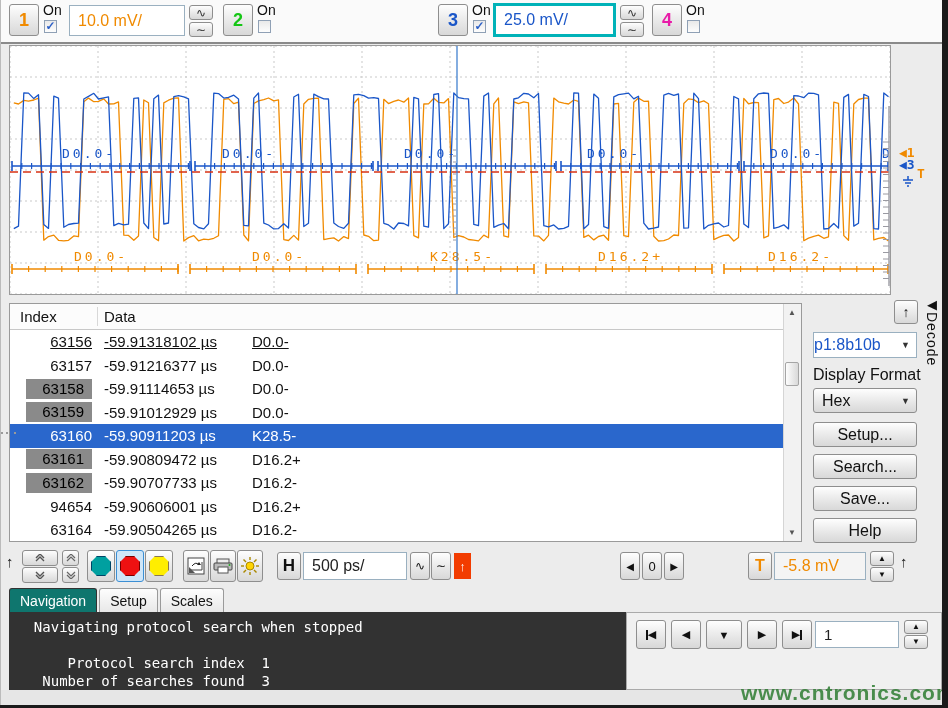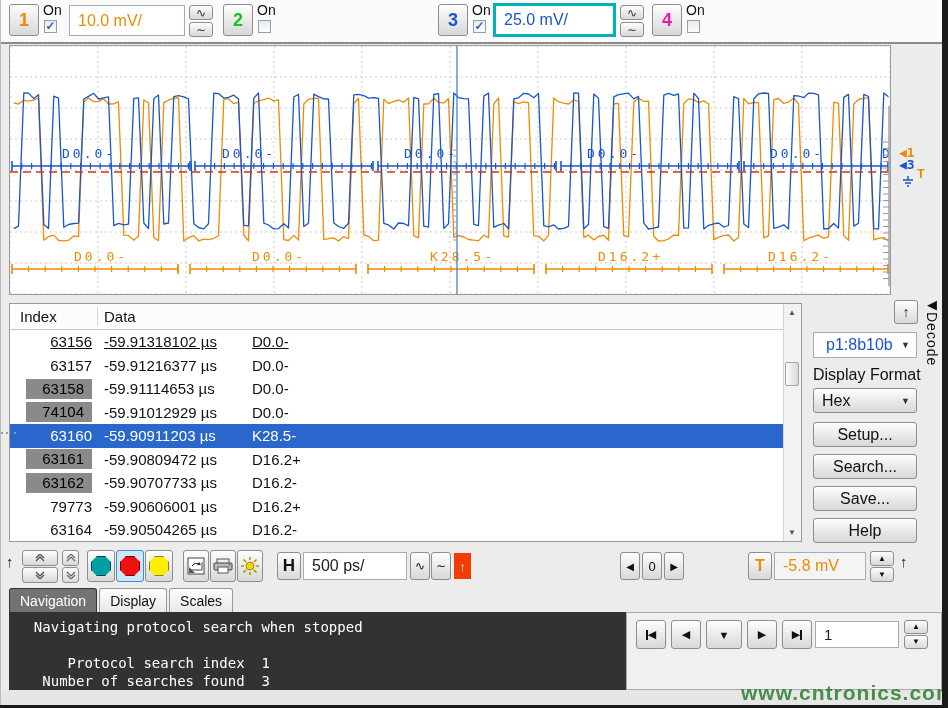--- a/index.html
+++ b/index.html
@@ -46,35 +46,35 @@
   .trow .c0.gray span{background:#8a8a8a;color:#000;padding:1px 8px 2px 14px;min-width:44px;}
   #tscroll{position:absolute;right:0;top:0;width:17px;height:237px;background:#f2f2f2;border-left:1px solid #d5d5d5;}
   .sb-arrow{position:absolute;left:1px;width:14px;height:15px;font-size:8px;color:#555;display:flex;align-items:center;justify-content:center;}
   #tthumb{position:absolute;left:1px;top:58px;width:14px;height:24px;background:linear-gradient(90deg,#fdfdfd,#d9d9d9);border:1px solid #a5a5a5;box-sizing:border-box;border-radius:2px;}
   #rowmarker{left:0px;top:427px;width:15px;height:12px;}
   #rowmarker .dots{position:absolute;left:0;top:5px;width:15px;border-top:2px dotted #9a9a9a;}
   #rowmarker .bar{position:absolute;left:9px;top:0;width:3px;height:12px;background:#2a67cc;}
   
   .rp-btn{width:104px;height:25px;font-size:16px;}
   #combo1{left:812px;top:332px;width:104px;height:26px;background:#fff;border:1px solid #9ab0c0;
-          box-sizing:border-box;display:flex;align-items:center;font-size:16px;color:#1a56c8;padding-left:12px;}
+          box-sizing:border-box;display:flex;align-items:center;font-size:16px;color:#1a56c8;}
   .combo-arrow{margin-left:auto;padding-right:6px;font-size:9px;color:#333;}
   #combo2{left:812px;top:388px;width:104px;height:25px;font-size:16px;justify-content:flex-start;padding-left:8px;}
   #decode-tab{left:921px;top:298px;width:20px;height:96px;display:flex;flex-direction:column;align-items:center;color:#111;}
   #decode-tab .arrow{font-size:13px;line-height:14px;}
   #decode-tab .vtext{writing-mode:vertical-rl;font-size:14px;letter-spacing:1px;}
   
   .oct{width:18px;height:18px;clip-path:polygon(30% 0,70% 0,100% 30%,100% 70%,70% 100%,30% 100%,0 70%,0 30%);}
   .tool-ico svg{display:block;}
   .glyph-up{font-size:15px;color:#222;font-weight:bold;}
   
   .tab{height:24px;display:flex;align-items:center;justify-content:center;font-size:14px;
        border:1px solid #9a9a9a;border-bottom:none;border-radius:3px 3px 0 0;box-sizing:border-box;
        background:linear-gradient(#fdfdfd,#e8e8e8);color:#111;padding:0 10px;}
-  .tab.active{background:#737373;color:#fff;border-color:#323232;font-weight:normal;}
+  .tab.active{background:#0f766e;color:#fff;border-color:#323232;font-weight:normal;}
   #statuspanel{left:8px;top:612px;width:617px;height:78px;background:#323232;color:#fff;}
   #statuspanel pre{margin:6px 16px 0 8px;font-family:"DejaVu Sans Mono",monospace;font-size:14px;line-height:18px;}
   #navpanel{left:625px;top:612px;width:316px;height:78px;background:#f0f0f0;border:1px solid #aaa;box-sizing:border-box;}
   .navb{height:29px;font-size:11px;color:#111;}
   .navb .bar{width:2px;height:10px;background:#111;}
   #watermark{left:740px;top:681px;font-size:21px;font-weight:bold;color:#2e7d32;opacity:.85;letter-spacing:1px;}
   #footer{left:0;top:690px;width:941px;height:15px;background:#e6e6e6;}
 </style>
 </head>
 <body>
@@ -396,21 +396,21 @@
         </div>
         <div class="trow">
           <div class="tcell c0 gray">
             <span>63158</span>
           </div>
           <div class="tcell c1"><span>-59.91114653 µs</span></div>
           <div class="tcell c2"><span>D0.0-</span></div>
         </div>
         <div class="trow">
           <div class="tcell c0 gray">
-            <span>74104</span>
+            <span>63159</span>
           </div>
           <div class="tcell c1"><span>-59.91012929 µs</span></div>
           <div class="tcell c2"><span>D0.0-</span></div>
         </div>
         <div class="trow sel">
           <div class="tcell c0">
             <span>63160</span>
           </div>
           <div class="tcell c1"><span>-59.90911203 µs</span></div>
           <div class="tcell c2"><span>K28.5-</span></div>
@@ -424,21 +424,21 @@
         </div>
         <div class="trow">
           <div class="tcell c0 gray">
             <span>63162</span>
           </div>
           <div class="tcell c1"><span>-59.90707733 µs</span></div>
           <div class="tcell c2"><span>D16.2-</span></div>
         </div>
         <div class="trow">
           <div class="tcell c0">
-            <span>79773</span>
+            <span>94654</span>
           </div>
           <div class="tcell c1"><span>-59.90606001 µs</span></div>
           <div class="tcell c2"><span>D16.2+</span></div>
         </div>
         <div class="trow">
           <div class="tcell c0">
             <span>63164</span>
           </div>
           <div class="tcell c1"><span>-59.90504265 µs</span></div>
           <div class="tcell c2"><span>D16.2-</span></div>
@@ -572,21 +572,21 @@
         <span>▲</span>
       </div>
     <div class="b3" style="width:24px;height:15px;">
         <span>▼</span>
       </div>
   </div>
   <div class="abs glyph-up" style="left:899px;top:553px;">↑</div>
 
   <div id="tabs" class="abs" style="left:8px;top:588px;display:flex;gap:2px;">
       <div class="tab active">Navigation</div>
-      <div class="tab">Display</div>
+      <div class="tab">Setup</div>
       <div class="tab">Scales</div>
     </div>
   <div id="statuspanel" class="abs">
     <pre>  Navigating protocol search when stopped
 
       Protocol search index  1
    Number of searches found  3</pre>
   </div>
   <div id="navpanel" class="abs">
     <div id="navbtns" style="position:absolute;left:9px;top:7px;display:flex;gap:5px;">

